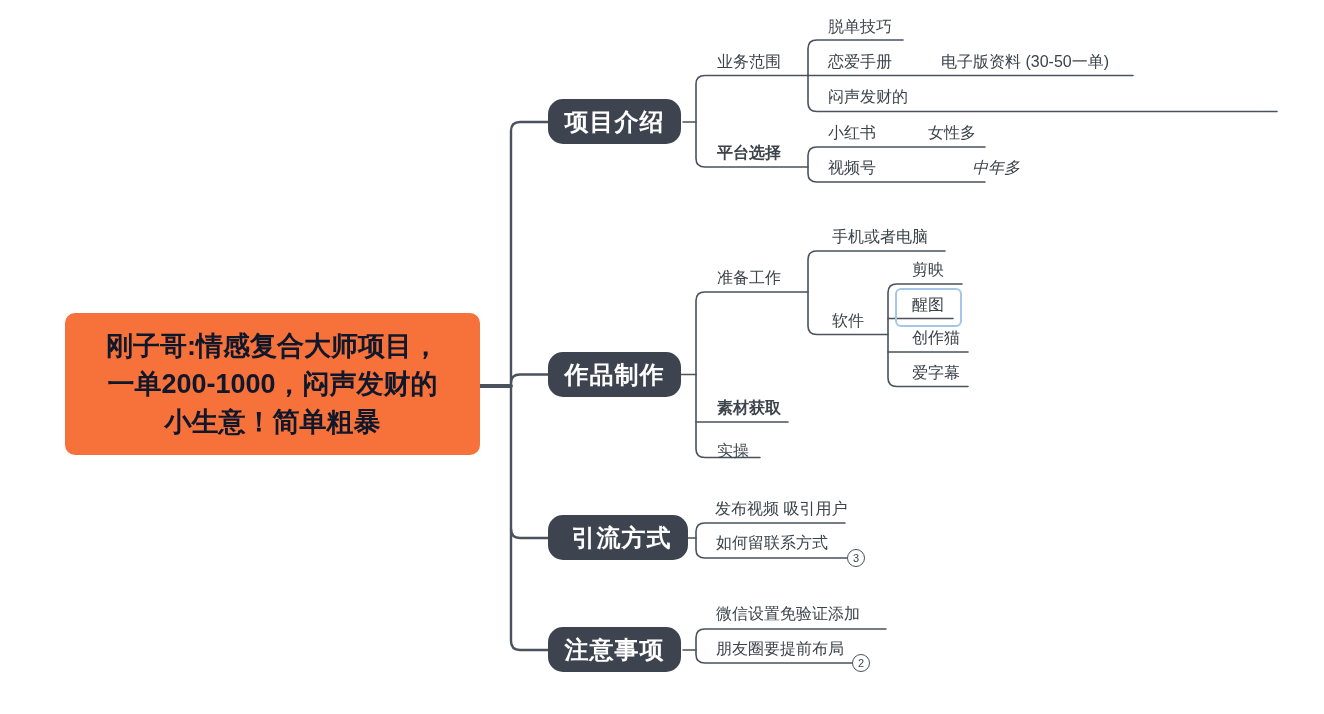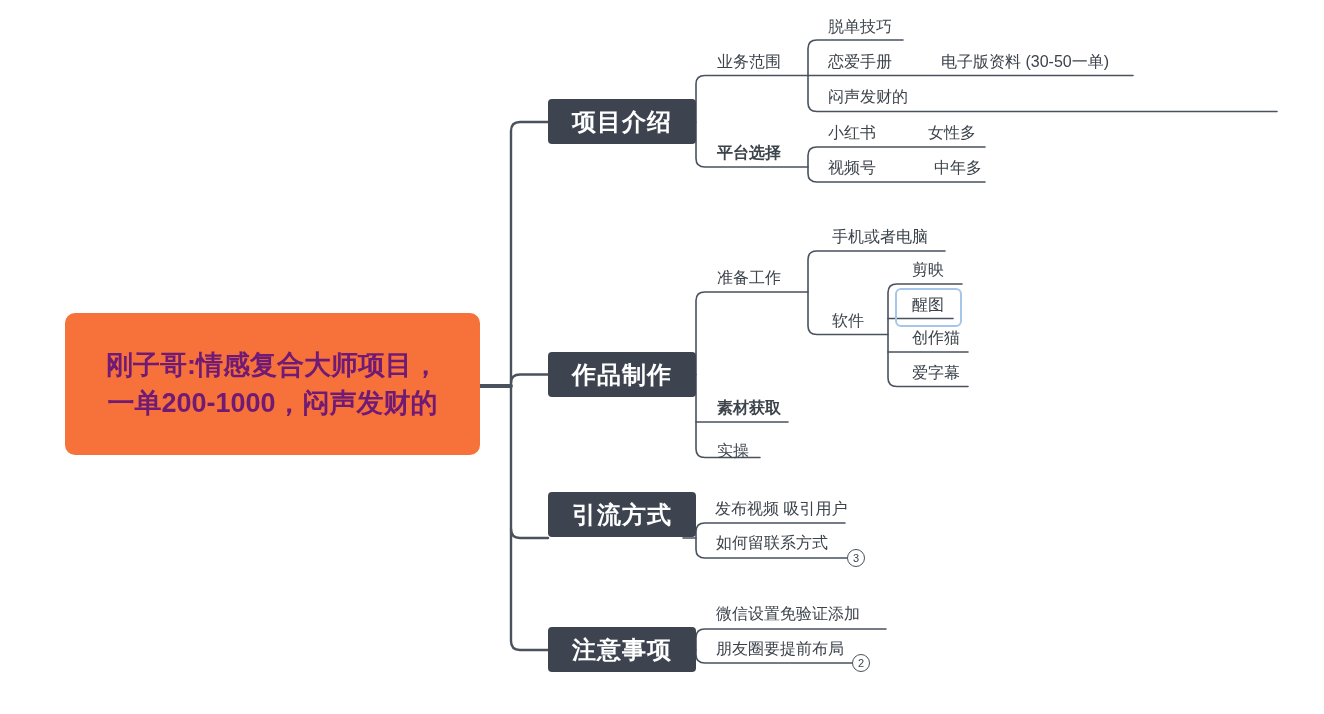--- a/index.html
+++ b/index.html
@@ -7,27 +7,27 @@
     position:relative;width:1324px;height:714px;overflow:hidden;background:#ffffff;
     font-family:"Liberation Sans",sans-serif;
   }
   #wires{position:absolute;left:0;top:0;width:1324px;height:714px;}
   #wires path{fill:none;stroke:#49525D;stroke-linecap:round;}
   .wire-leaf{stroke-width:1.6px;}
   .wire-main{stroke-width:2.4px;}
   .wire-root{stroke-width:3.8px;}
   .root-node{
     position:absolute;left:65px;top:313px;width:415px;height:142px;
-    background:#F7713B;border-radius:10px;color:#701a75;font-weight:bold;
+    background:#F7713B;border-radius:10px;color:#0f172a;font-weight:bold;
     font-size:27px;line-height:38px;text-align:center;
     display:flex;flex-direction:column;justify-content:center;
   }
   .main-node{
-    position:absolute;left:548px;width:148px;height:45px;
-    background:#3D4450;border-radius:4px;color:#ffffff;font-weight:bold;
+    position:absolute;left:548px;width:133px;height:45px;
+    background:#3D4450;border-radius:15px;color:#ffffff;font-weight:bold;
     font-size:24px;display:flex;align-items:center;justify-content:center;
     letter-spacing:1px;
   }
   .label{
     position:absolute;font-size:16px;line-height:20px;color:#3C434B;white-space:nowrap;
   }
   .badge{
     position:absolute;width:16px;height:16px;border:1.6px solid #49525D;border-radius:50%;
     background:#ffffff;color:#3C434B;font-size:11px;line-height:16px;text-align:center;
   }
@@ -66,37 +66,38 @@
     <path class="wire-leaf" d="M683,538 H696"></path>
     <path class="wire-leaf" d="M845,523 H705 Q696,523 696,531.5 V549.5 Q696,558 705,558 H847"></path>
 
     <path class="wire-leaf" d="M683,650 H696"></path>
     <path class="wire-leaf" d="M886,629 H705 Q696,629 696,637.5 V654.5 Q696,663 705,663 H852"></path>
   </svg>
 
   <div class="root-node">
     <div>刚子哥:情感复合大师项目，</div>
     <div>一单200-1000，闷声发财的</div>
+    <div>小生意！简单粗暴</div>
   </div>
 
   <div class="main-node" style="top:99px;">项目介绍</div>
   <div class="main-node" style="top:352px;">作品制作</div>
-  <div class="main-node" style="top:492px;">引流方式</div>
+  <div class="main-node" style="top:515px;padding-left:7px;">引流方式</div>
   <div class="main-node" style="top:627px;">注意事项</div>
 
   <div class="label" style="left:717px;top:52px;">业务范围</div>
   <div class="label" style="left:828px;top:17px;">脱单技巧</div>
   <div class="label" style="left:828px;top:52px;">恋爱手册</div>
   <div class="label" style="left:941px;top:52px;">电子版资料 (30-50一单)</div>
   <div class="label" style="left:828px;top:87px;">闷声发财的</div>
   <div class="label" style="left:717px;top:143px;font-weight:bold;">平台选择</div>
   <div class="label" style="left:828px;top:123px;">小红书</div>
   <div class="label" style="left:928px;top:123px;">女性多</div>
   <div class="label" style="left:828px;top:158px;">视频号</div>
-  <div class="label" style="left:934px;top:158px;">中年多</div>
+  <div class="label" style="left:972px;top:158px;font-style:italic;">中年多</div>
 
   <div class="label" style="left:717px;top:268px;">准备工作</div>
   <div class="label" style="left:832px;top:227px;">手机或者电脑</div>
   <div class="label" style="left:832px;top:311px;">软件</div>
   <div class="label" style="left:912px;top:260px;">剪映</div>
   <div class="selection-box"></div>
   <div class="label" style="left:912px;top:295px;">醒图</div>
   <div class="label" style="left:912px;top:328px;">创作猫</div>
   <div class="label" style="left:912px;top:363px;">爱字幕</div>
   <div class="label" style="left:717px;top:398px;font-weight:bold;">素材获取</div>

